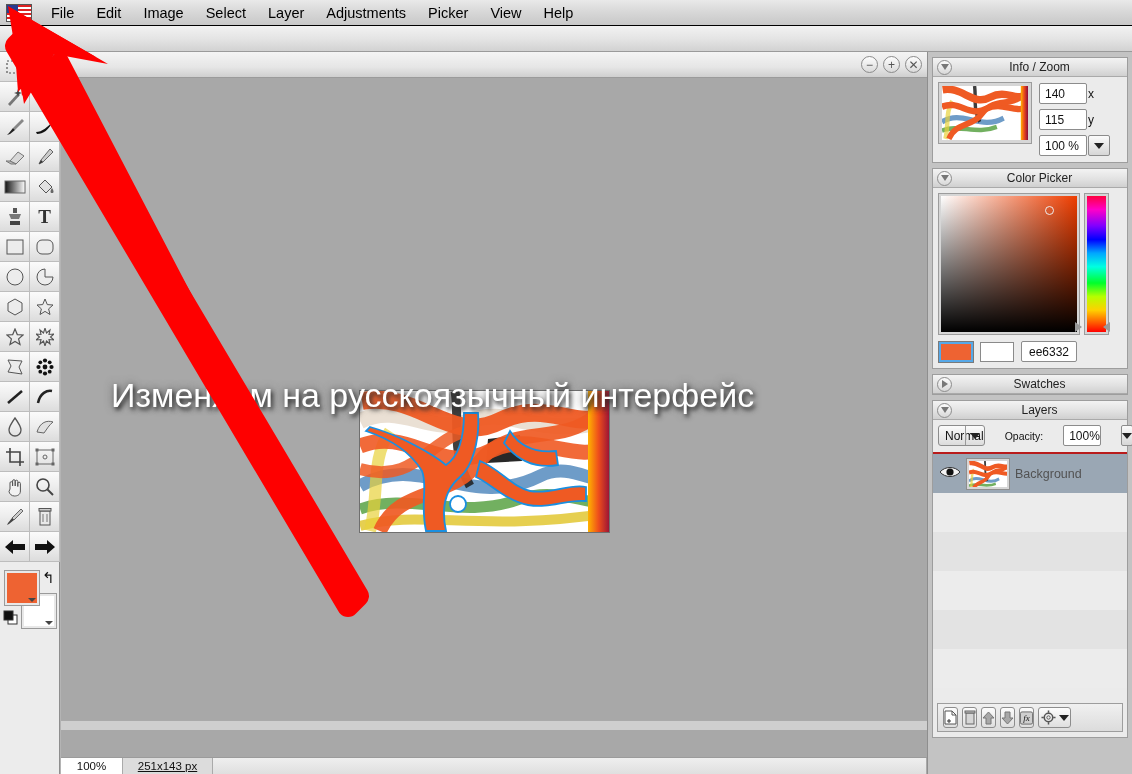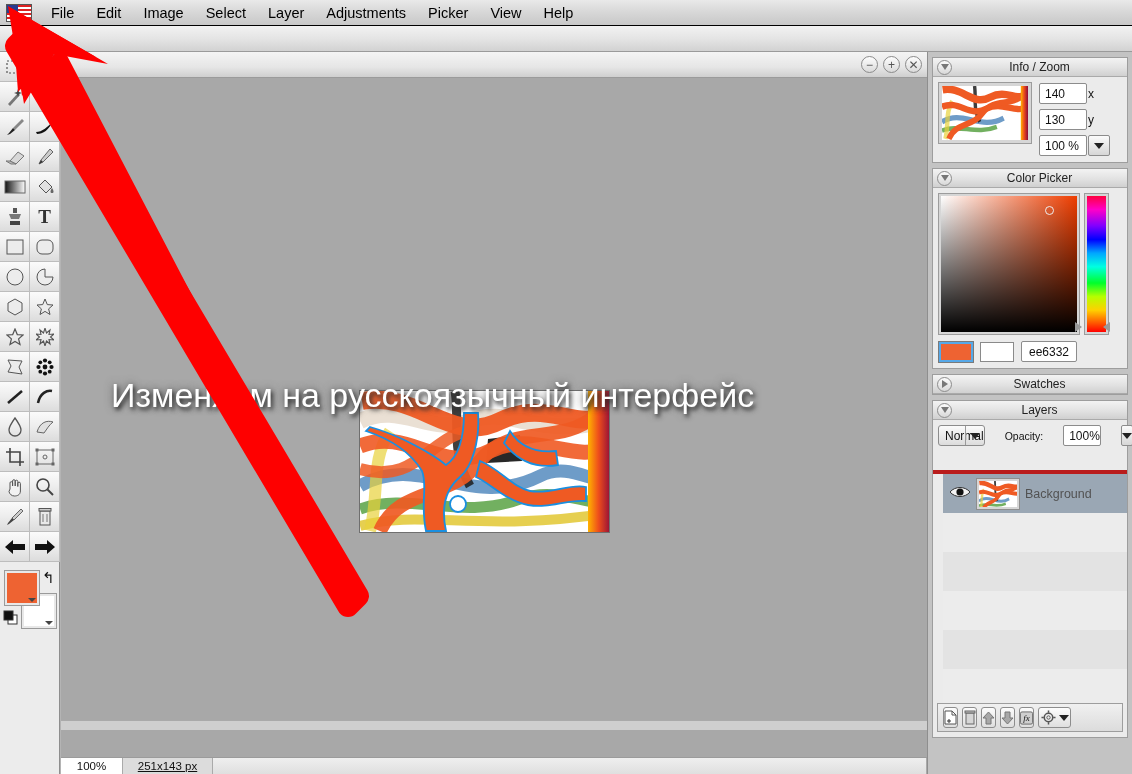--- a/index.html
+++ b/index.html
@@ -224,21 +224,21 @@
     display: flex; align-items: center; padding-left: 6px;
     font-size: 12px; color: #111; position: relative; cursor: pointer;
   }
   .blend-caret {
     position: absolute; right: 0; top: 0; width: 19px; height: 19px;
     border-left: 1px solid #9a9a9a; display: flex; align-items: center; justify-content: center;
   }
   .op-lbl { font-size: 10.5px; color: #111; }
   .op-fld { width: 42px; height: 21px; justify-content: flex-start; }
 
-  .layer-list { margin-top: 24px; border-top: 4px solid #b91c1c; padding-left: 10px; }
+  .layer-list { margin-top: 6px; border-top: 2px solid #b91c1c; }
   .layer-row {
     height: 39px; display: flex; align-items: center; gap: 6px;
     background: #9aa7b4; padding-left: 6px; cursor: pointer;
   }
   .layer-thumb { width: 42px; height: 30px; border: 2px solid #d6d6d6;
     outline: 1px solid #8e8e8e; overflow: hidden; position: relative; background:#fff; }
   .layer-name { font-size: 12.5px; color: #525252; }
   .empty-row { height: 39px; }
   .empty-row:nth-child(odd) { background: #e3e3e3; }
   .empty-row:nth-child(even) { background: #ececec; }
@@ -600,21 +600,21 @@
               <path d="M20 140 C40 95 90 110 120 70 C150 32 200 55 235 25" stroke="#ef5a23" stroke-width="16" fill="none"></path>
               <rect x="230" y="0" width="21" height="143" fill="url(#rg)"></rect>
             </svg>
           </div>
           <div class="iz-fields">
             <div class="iz-line">
               <div class="fld" style="width:48px">140</div>
               <div class="iz-lbl">x</div>
             </div>
             <div class="iz-line">
-              <div class="fld" style="width:48px">130</div>
+              <div class="fld" style="width:48px">115</div>
               <div class="iz-lbl">y</div>
             </div>
             <div class="iz-line">
               <div class="fld" style="width:48px">100 %</div>
               <div class="drop-btn">
                   <div class="caret"></div>
                 </div>
             </div>
           </div>
         </div>

